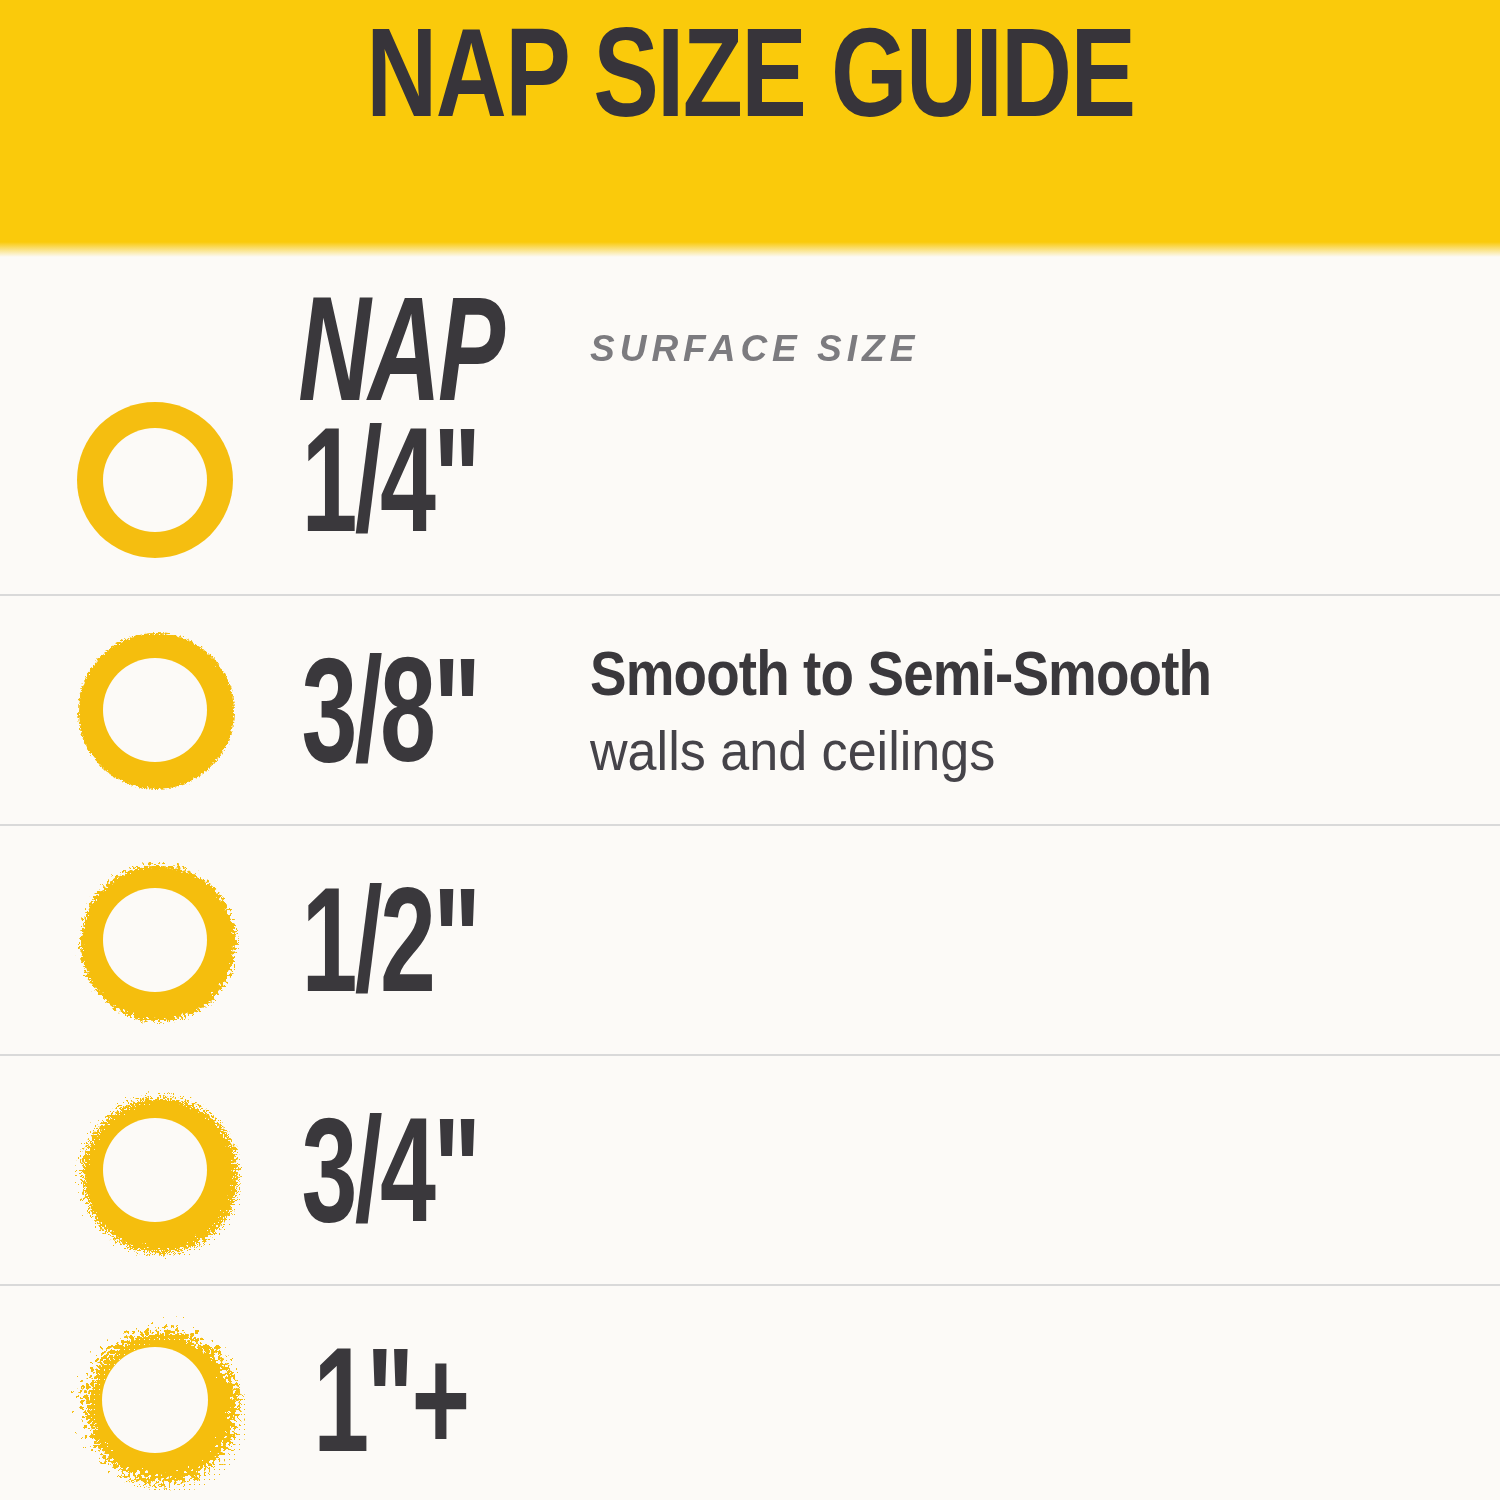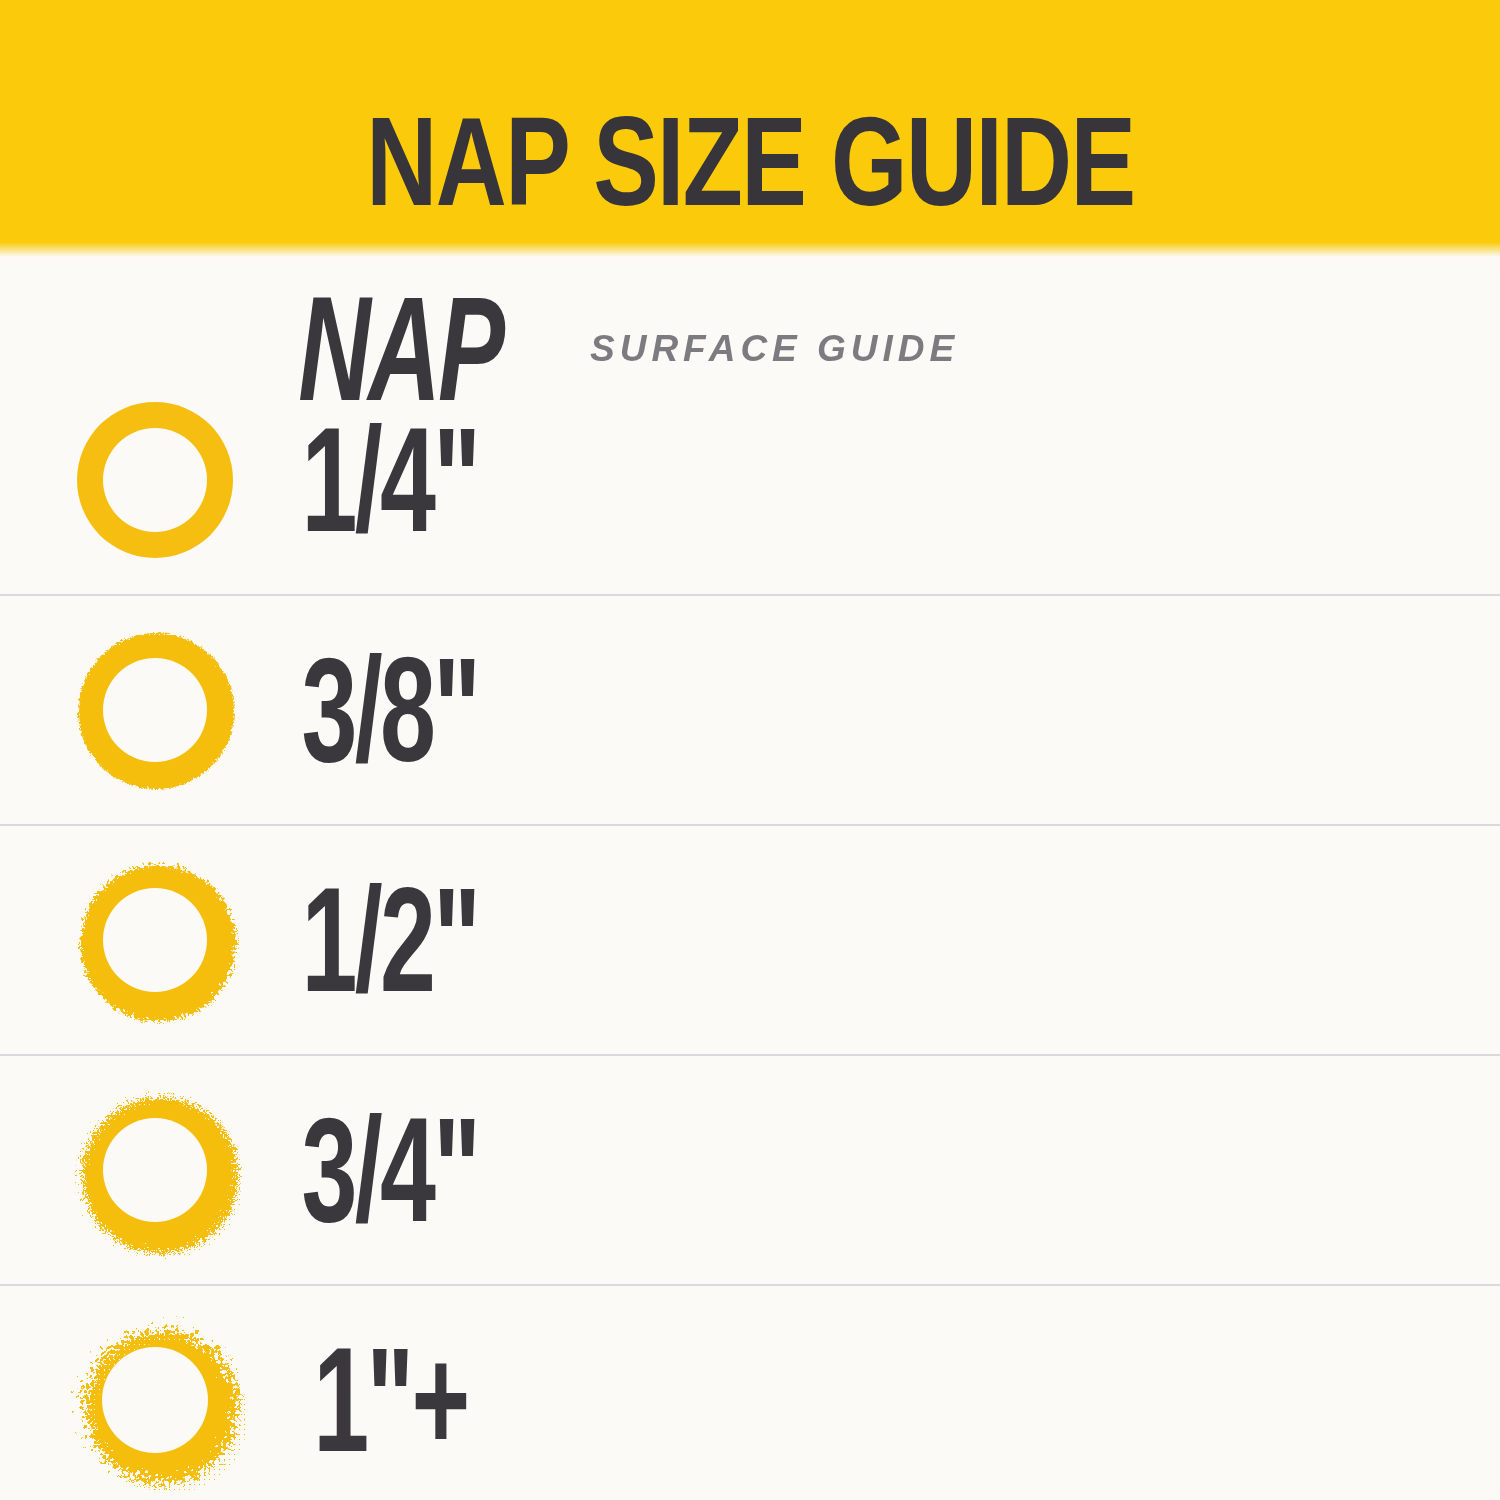--- a/index.html
+++ b/index.html
@@ -14,21 +14,21 @@
 
   
   .banner {
     width: 100%;
     height: 258px;
     background: linear-gradient(180deg,
       var(--c-header_bg, #faca0b) 0px,
       var(--c-header_bg, #faca0b) 242px,
       var(--c-page_bg, #fcfaf7) 257px);
     display: flex;
-    align-items: flex-end;
+    align-items: flex-start;
     justify-content: center;
   }
   .banner-title {
     font-size: 126px;
     font-weight: bold;
     color: var(--c-title_text, #37343a);
     letter-spacing: -2px;
     transform: scaleX(0.78);
     transform-origin: center;
     white-space: nowrap;
@@ -134,21 +134,21 @@
   </defs>
 </svg>
 
 <header class="banner">
   <div class="banner-title">NAP SIZE GUIDE</div>
 </header>
 
 <div class="grid col-headers">
   <div></div>
   <div class="col-header nap">NAP</div>
-  <div class="col-header surface">SURFACE GUIDE</div>
+  <div class="col-header surface">SURFACE SIZE</div>
 </div>
 
 <main>
 
   <section class="grid row">
     <div class="icon-cell">
       <svg width="190" height="190" viewBox="0 0 190 190">
         <circle class="ring-disc" cx="95" cy="95" r="78"></circle>
         <circle class="ring-hole" cx="95" cy="95" r="52"></circle>
       </svg>
@@ -160,20 +160,24 @@
 
   <section class="grid row">
     <div class="icon-cell">
       <svg width="190" height="190" viewBox="0 0 190 190">
         <circle class="ring-disc" cx="95" cy="95" r="78" filter="url(#fuzz2)"></circle>
         <circle class="ring-hole" cx="95" cy="95" r="52"></circle>
       </svg>
     </div>
     <div class="nap-cell">
       <span class="nap">3/8"</span>
+    </div>
+    <div class="surface-cell">
+      <div class="surface-title">Smooth to Semi-Smooth</div>
+      <div class="surface-desc">walls and ceilings</div>
     </div>
   </section>
 
   <section class="grid row">
     <div class="icon-cell">
       <svg width="190" height="190" viewBox="0 0 190 190">
         <circle class="ring-disc" cx="95" cy="95" r="78" filter="url(#fuzz3)"></circle>
         <circle class="ring-hole" cx="95" cy="95" r="52"></circle>
       </svg>
     </div>

